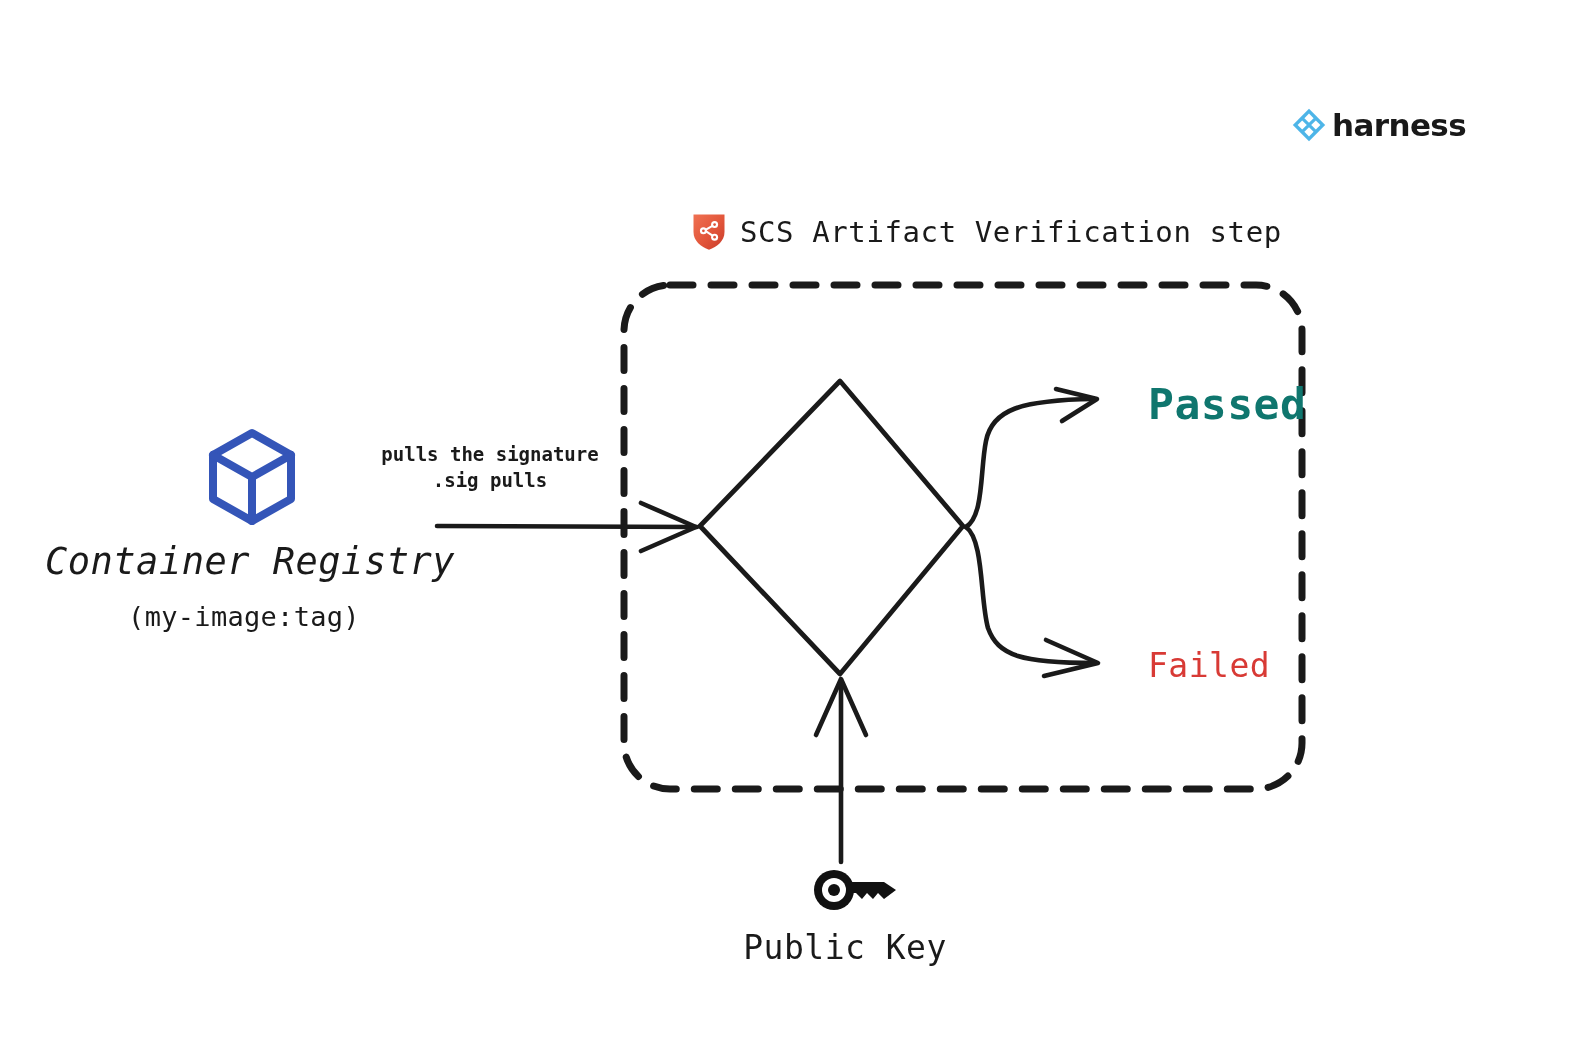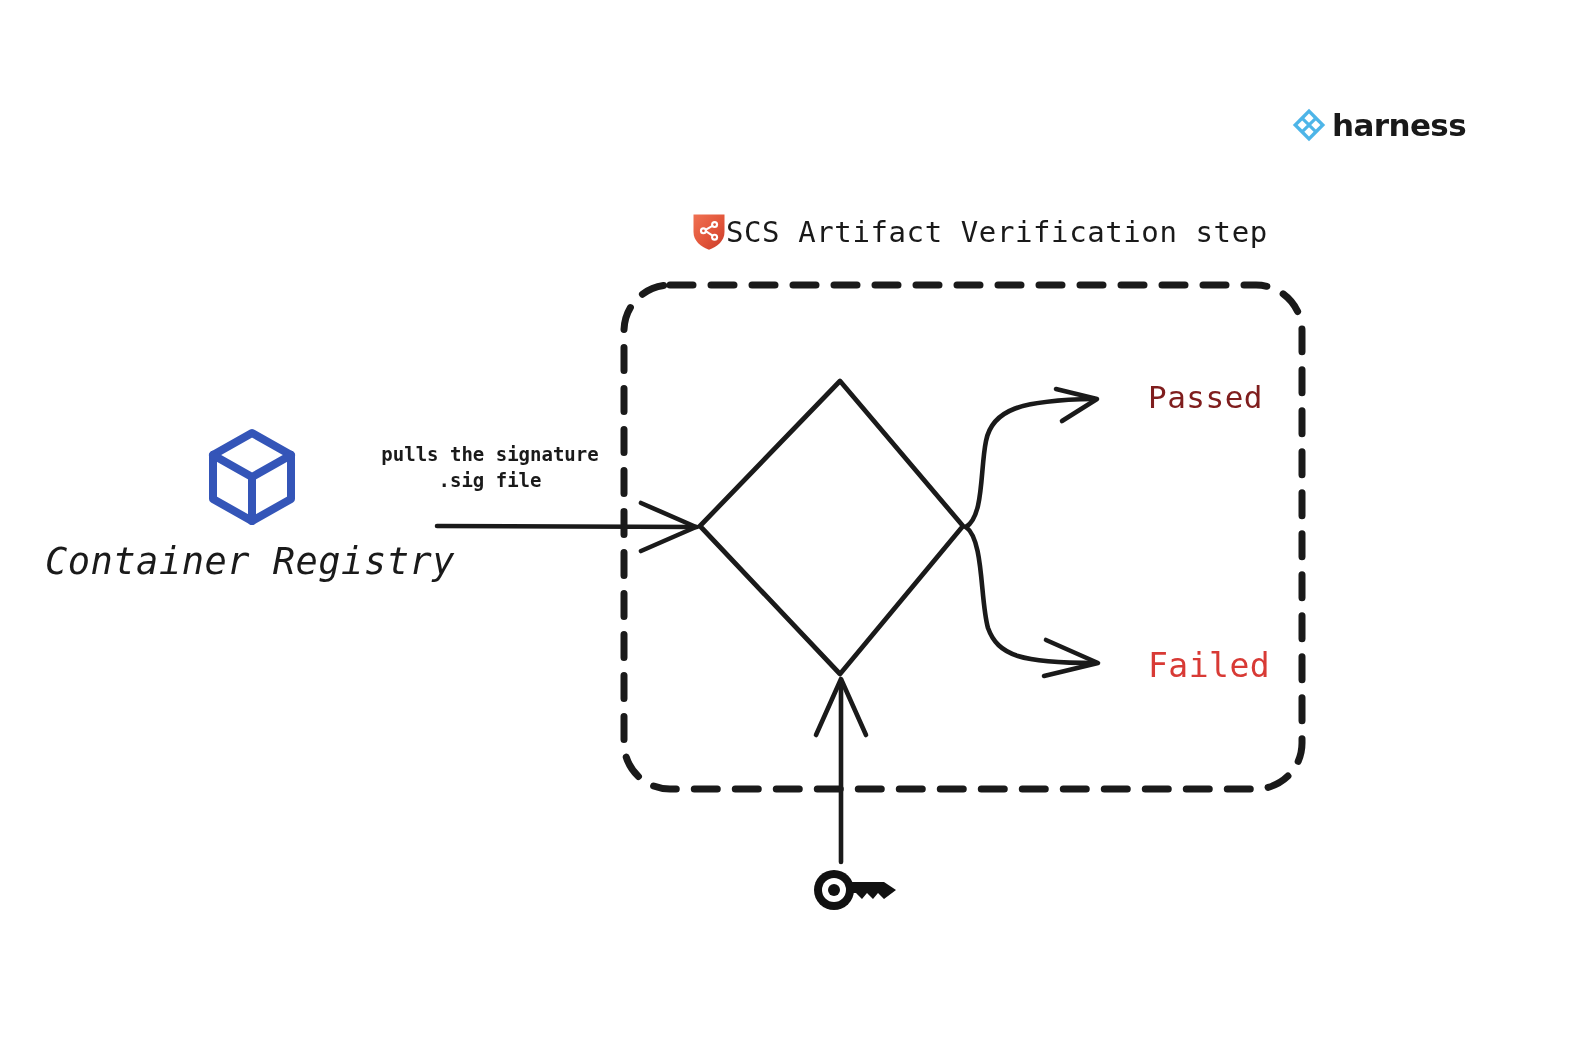--- a/index.html
+++ b/index.html
@@ -41,20 +41,21 @@
     margin-top: 1px;
   }
 
   
   #step-title-row {
     left: 692px;
     top: 212px;
     height: 40px;
     display: flex;
     align-items: center;
+    gap: 14px;
   }
   #scs-shield-icon { width: 34px; height: 38px; flex: 0 0 auto; }
   #step-title-text {
     font-size: 29px;
     color: #1a1a1a;
     letter-spacing: 0.6px;
     white-space: nowrap;
   }
 
   
@@ -108,23 +109,24 @@
     width: 290px;
     text-align: center;
     font-size: 27px;
     line-height: 36px;
     color: #1a1a1a;
     letter-spacing: 0.3px;
   }
   #passed-label {
     left: 1148px;
     top: 379px;
-    font-size: 31px;
-    color: #7f1d1d;
-    letter-spacing: 0.5px;
+    font-size: 43px;
+    color: #0f766e;
+    letter-spacing: 0.5px;
+    font-weight: bold;
   }
   #failed-label {
     left: 1148px;
     top: 646px;
     font-size: 33px;
     color: #d83a35;
     letter-spacing: 0.5px;
   }
   #pubkey-label {
     left: 690px;
@@ -217,24 +219,26 @@
     <path d="M22 4
              a20 20 0 1 0 0 40
              a20 20 0 1 0 0 -40
              Z" fill="#111111"></path>
     <circle cx="22" cy="24" r="12" fill="#ffffff"></circle>
     <circle cx="22" cy="24" r="6" fill="#111111"></circle>
     <path d="M38 16 H72 L84 24 L72 33 L66 27 L61 33 L55 27 L50 33 L44 27 H38 Z" fill="#111111"></path>
   </svg>
 
   <div class="abs" id="registry-label">Container Registry</div>
+  <div class="abs" id="registry-sublabel">(my-image:tag)</div>
 
   <div class="abs" id="pull-annotation">
     <div>pulls the signature</div>
-    <div>.sig file</div>
+    <div>.sig pulls</div>
   </div>
 
 
   <div class="abs" id="passed-label">Passed</div>
   <div class="abs" id="failed-label">Failed</div>
 
+  <div class="abs" id="pubkey-label">Public Key</div>
 
 </div>
 
 </body></html>

